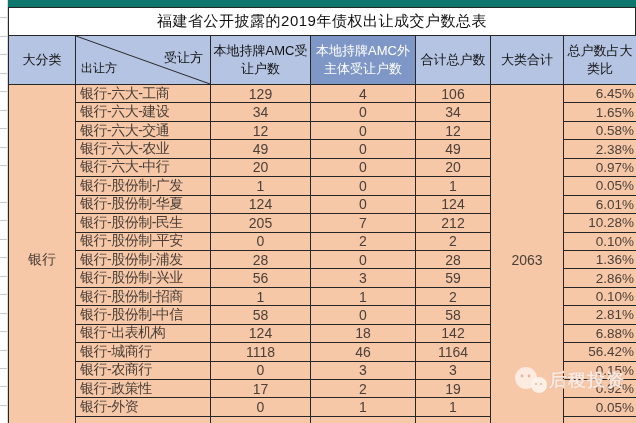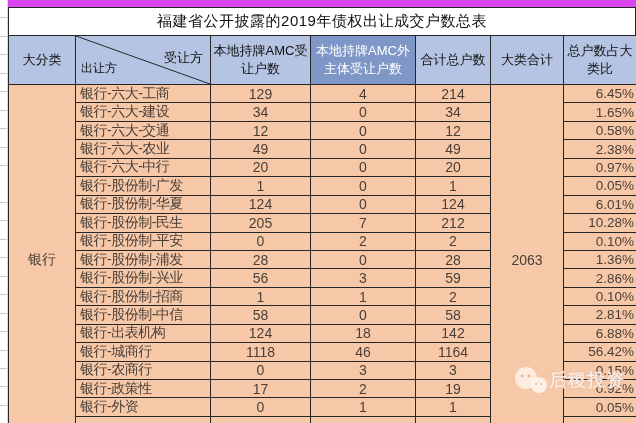--- a/index.html
+++ b/index.html
@@ -3,21 +3,21 @@
 <meta charset="utf-8">
 <style>
   * { margin:0; padding:0; box-sizing:border-box; }
   html,body { width:636px; height:423px; }
   body {
     font-family:"Liberation Sans","DejaVu Sans",sans-serif;
     background:#ffffff;
     position:relative;
     overflow:hidden;
   }
-  .sheet { position:absolute; left:0; top:0; width:636px; height:423px; background:#d946ef; overflow:hidden; }
+  .sheet { position:absolute; left:0; top:0; width:636px; height:423px; background:#0f766e; overflow:hidden; }
 
   
   .gutter {
     position:absolute; left:0; top:0; width:8px; height:423px;
     background:repeating-linear-gradient(to bottom,#ffffff 0px,#ffffff 17.45px,#c9c9c9 17.45px,#c9c9c9 18.45px);
     border-right:1px solid #d8d8d8;
   }
 
   .table-wrap { position:absolute; left:8px; top:7px; width:628px; }
 
@@ -110,21 +110,21 @@
       <div class="hcell last">总户数占大类比</div>
     </div>
 
     <div class="grid body" id="table-body">
       <div class="cell merged-cat">银行</div>
       <div class="cell merged-total">2063</div>
 
   <div class="cell seller" style="grid-row: 1;">银行-六大-工商</div>
   <div class="cell c3" style="grid-row: 1;">129</div>
   <div class="cell c4" style="grid-row: 1;">4</div>
-  <div class="cell c5" style="grid-row: 1;">214</div>
+  <div class="cell c5" style="grid-row: 1;">106</div>
   <div class="cell pct" style="grid-row: 1;">6.45%</div>
 
   <div class="cell seller" style="grid-row: 2;">银行-六大-建设</div>
   <div class="cell c3" style="grid-row: 2;">34</div>
   <div class="cell c4" style="grid-row: 2;">0</div>
   <div class="cell c5" style="grid-row: 2;">34</div>
   <div class="cell pct" style="grid-row: 2;">1.65%</div>
 
   <div class="cell seller" style="grid-row: 3;">银行-六大-交通</div>
   <div class="cell c3" style="grid-row: 3;">12</div>

